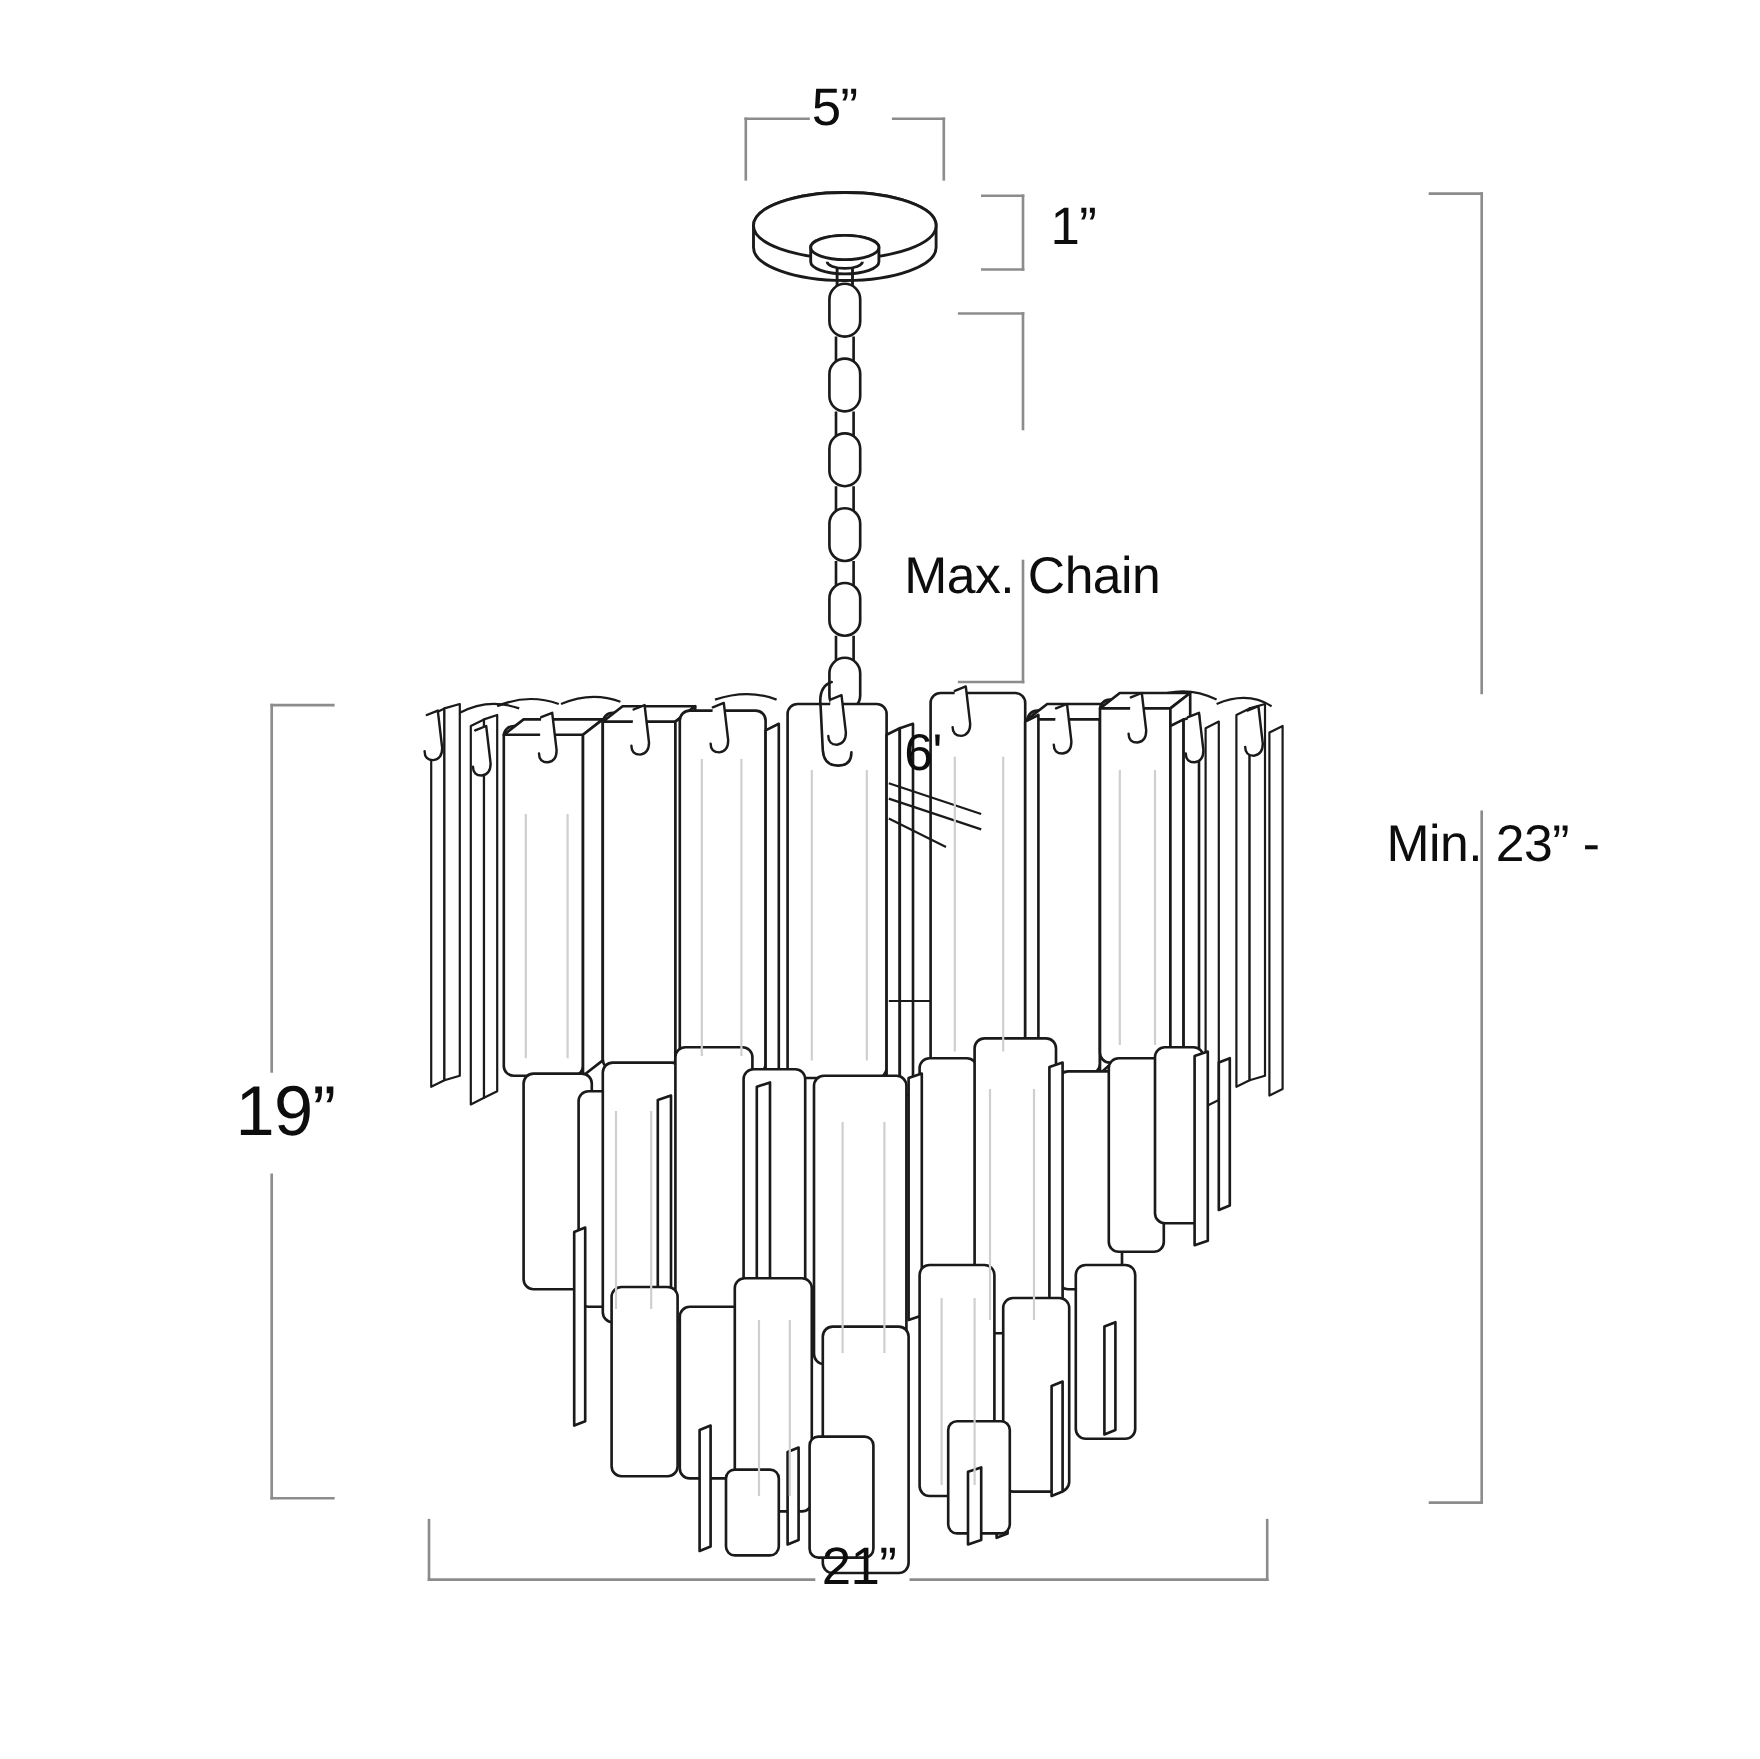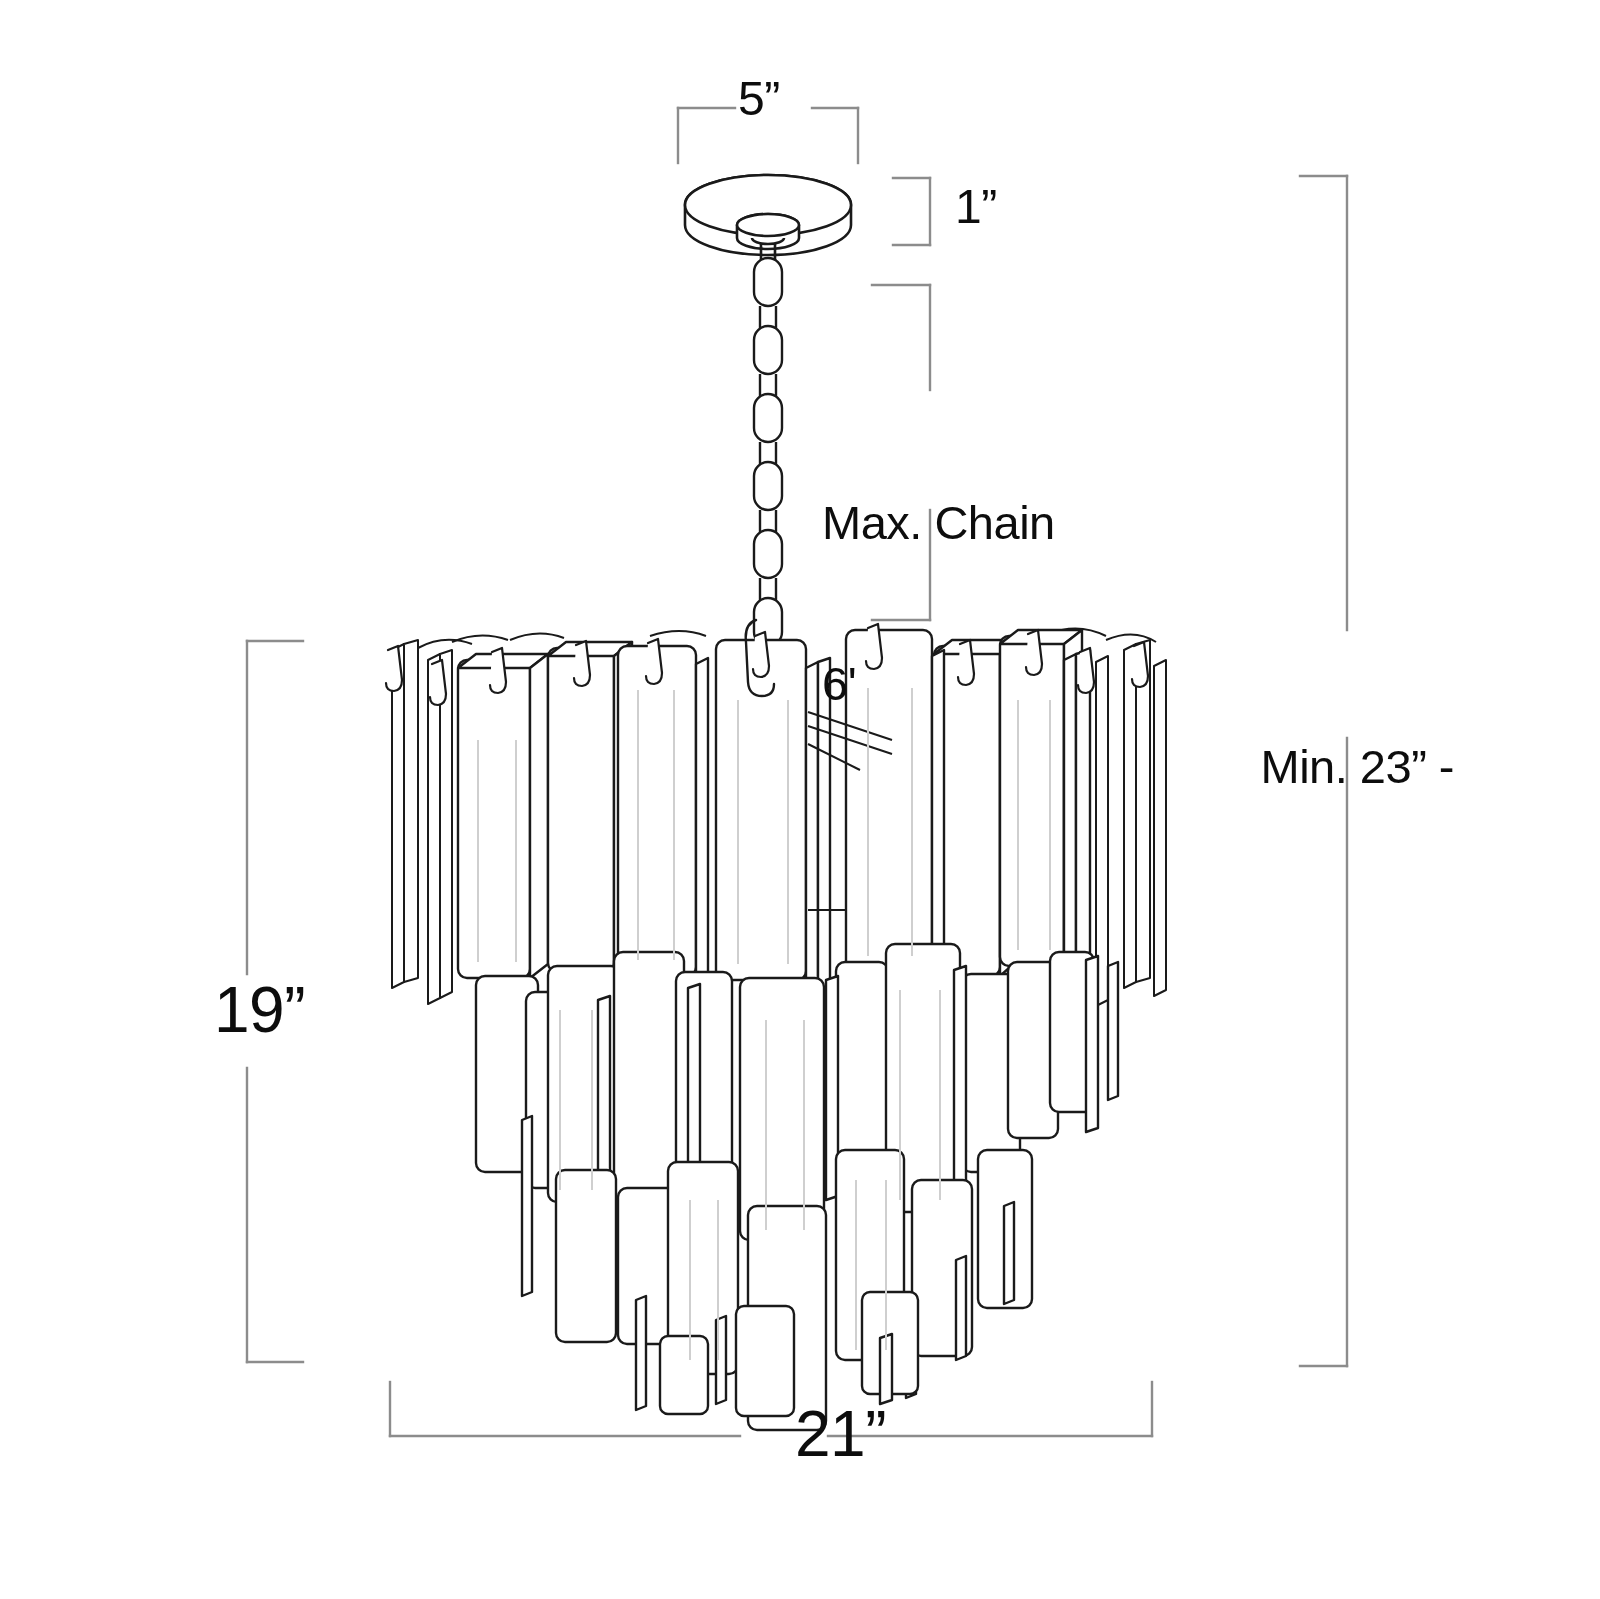--- a/index.html
+++ b/index.html
@@ -59,22 +59,21 @@
     width: 196px;
   }
   #label-body-height {
     left: 214px;
     top: 974px;
     font-size: 64px;
   }
   #label-width-bottom {
     left: 747px;
     top: 1398px;
-    font-size: 64px;
-    margin-left: 48px;
+    font-size: 48px;
   }
 </style>
 </head>
 <body>
 
 <div id="stage">
 
   <svg class="layer" viewBox="0 0 1600 1599" xmlns="http://www.w3.org/2000/svg">
     <g stroke="#8c8c8c" stroke-width="2.4" fill="none" stroke-linecap="square">
 

